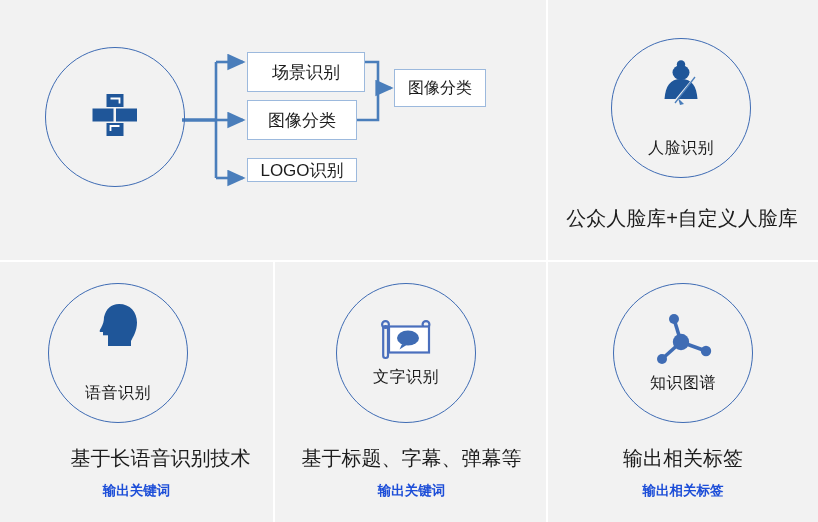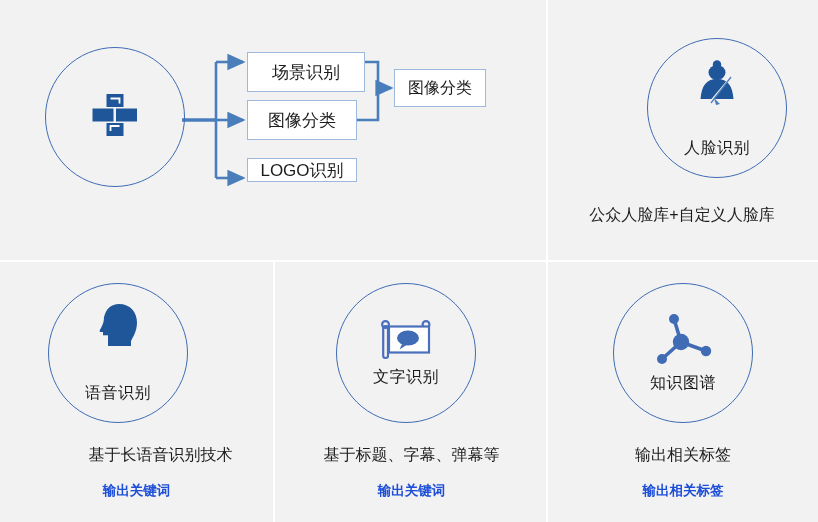--- a/index.html
+++ b/index.html
@@ -43,21 +43,21 @@
     letter-spacing:.5px;
     white-space:nowrap;
     font-weight:400;
   }
 
   
   .caption-main{
     position:absolute;
     width:100%;
     text-align:center;
-    font-size:16px;
+    font-size:20px;
     color:#1c1c1c;
     white-space:nowrap;
     font-weight:400;
   }
   .caption-sub{
     position:absolute;
     width:100%;
     text-align:center;
     font-size:13.5px;
     color:#1d4ed8;
@@ -141,21 +141,21 @@
 </div>
 
 <div class="flow-box" style="left:247px;top:158px;width:110px;height:24px;">
   <span>LOGO识别</span>
 </div>
 
 <div class="flow-box small" style="left:394px;top:69px;width:92px;height:38px;">
   <span>图像分类</span>
 </div>
 
-<div class="circle" style="left:647px;top:38px;width:140px;height:140px;gap:28px;">
+<div class="circle" style="left:611px;top:38px;width:140px;height:140px;gap:28px;">
   <span class="icon-wrap">
     <svg width="46" height="48" viewBox="0 0 46 48" aria-hidden="true">
       <circle cx="23" cy="6.5" r="4.2" fill="#1f5699"></circle>
       <ellipse cx="23" cy="14.5" rx="8.5" ry="7.5" fill="#1f5699"></ellipse>
       <path d="M23,21 C12,21 7.5,28 6.5,41 L39.5,41 C38.5,28 34,21 23,21 Z" fill="#1f5699"></path>
       <path d="M36,20 L16,44" stroke="#f2f2f2" stroke-width="1.6" fill="none"></path>
       <path d="M37,19 L17,45" stroke="#4a7ebb" stroke-width="1.3" fill="none"></path>
       <path d="M20,40 L26,46 L22,47 Z" fill="#4a7ebb"></path>
     </svg>
   </span>

